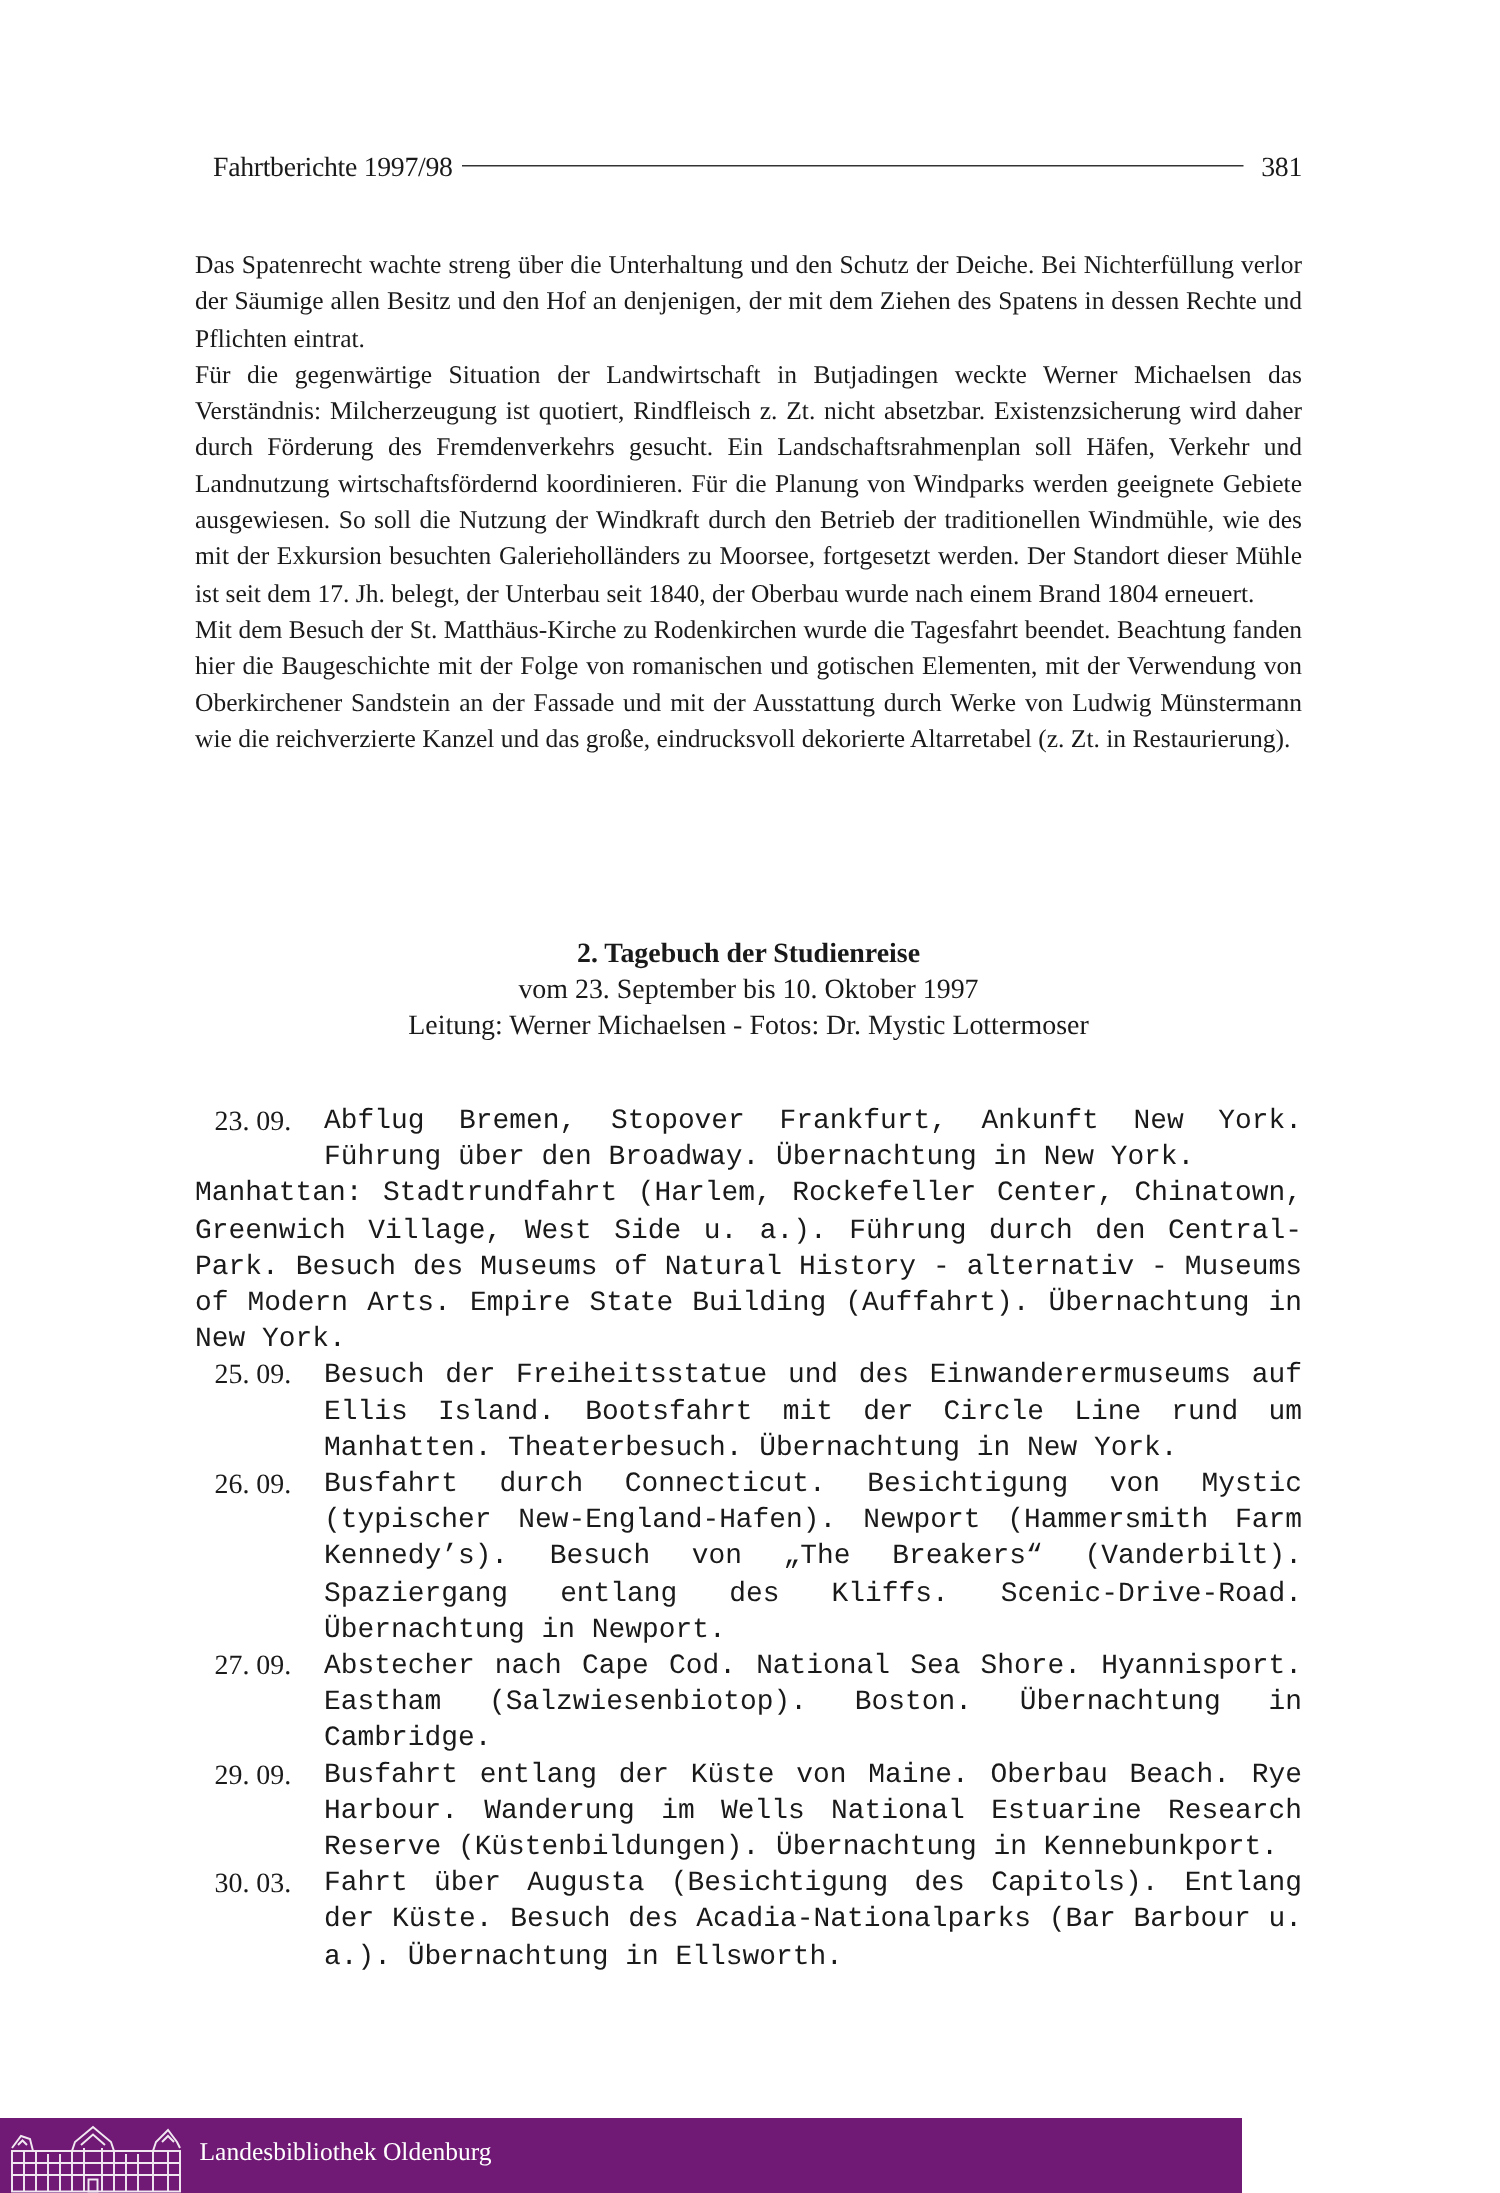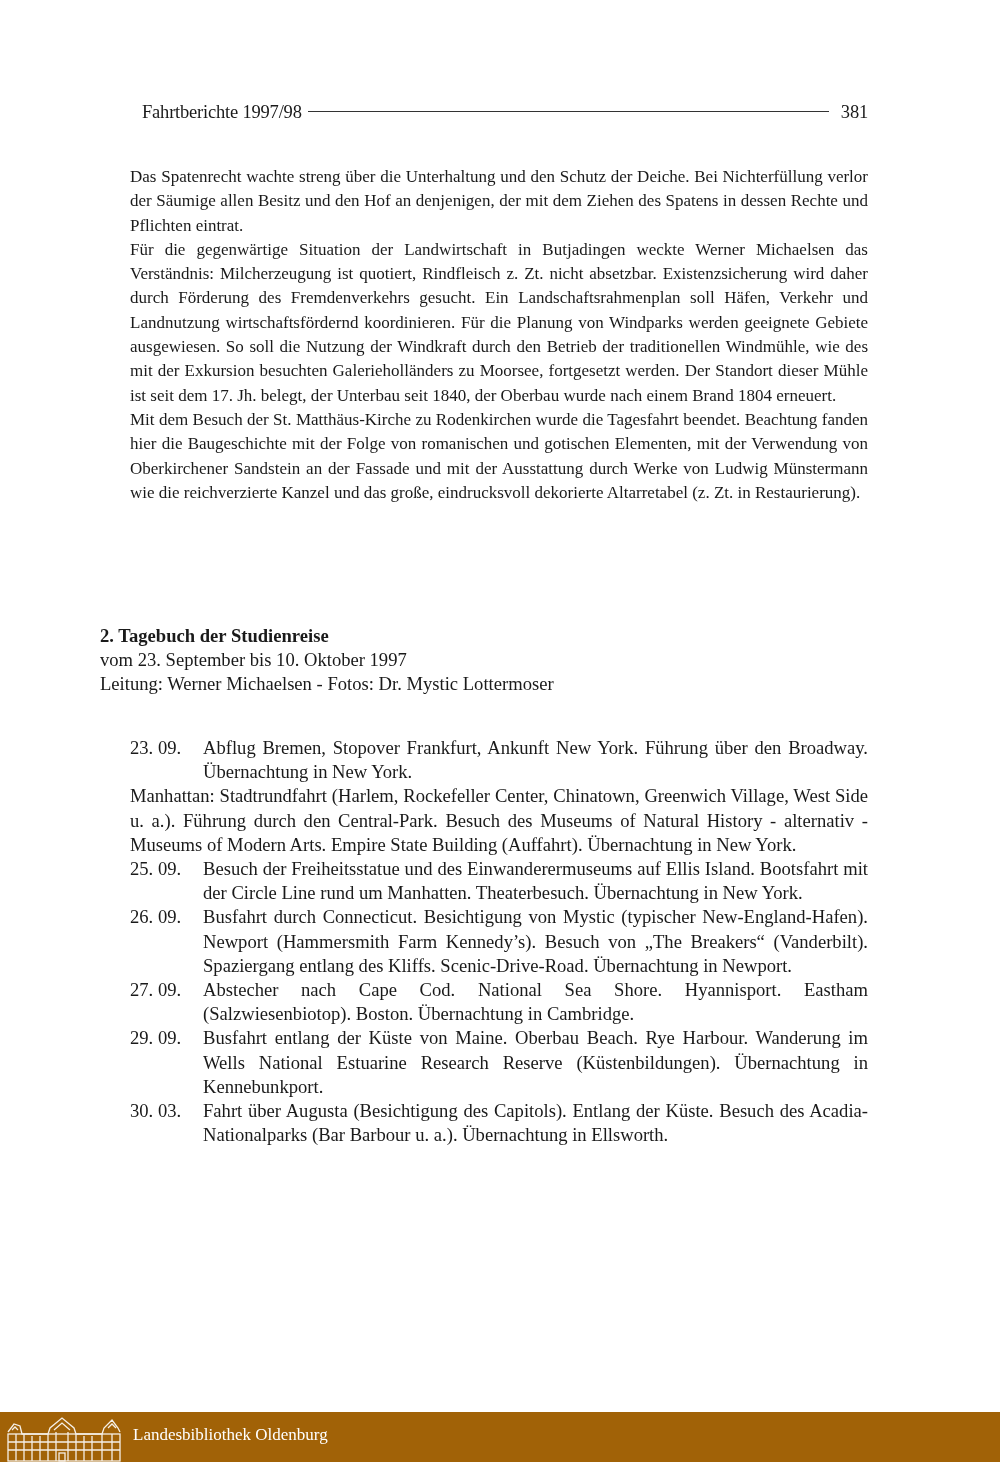--- a/index.html
+++ b/index.html
@@ -57,21 +57,21 @@
     hyphens: manual;
   }
   .body-text p {
     margin: 0;
   }
   .section-heading {
     position: absolute;
     top: 624px;
     left: -30px;
     width: 798px;
-    text-align: left;
+    text-align: center;
     font-size: 18.6px;
     line-height: 24px;
   }
   .section-heading .h-num,
   .section-heading .h-title {
     font-weight: bold;
   }
   .diary {
     position: absolute;
     top: 736px;
@@ -81,32 +81,34 @@
     line-height: 24.2px;
   }
   .diary-entry {
     display: flex;
     margin: 0;
   }
   .diary-entry .d-date {
     width: 73px;
     flex: 0 0 73px;
     white-space: nowrap;
+    margin-left: 13px;
   }
   .diary-entry .d-text {
     flex: 1;
     text-align: justify;
+    font-family: Liberation Mono, monospace;
   }
   .footer-bar {
     position: absolute;
     left: 0;
     top: 1412px;
-    width: 1000px;
+    width: 828px;
     height: 50px;
-    background: #a16207;
+    background: #701a75;
   }
   .footer-logo {
     position: absolute;
     left: 4px;
     top: 2px;
     width: 120px;
     height: 48px;
   }
   .footer-label {
     position: absolute;

